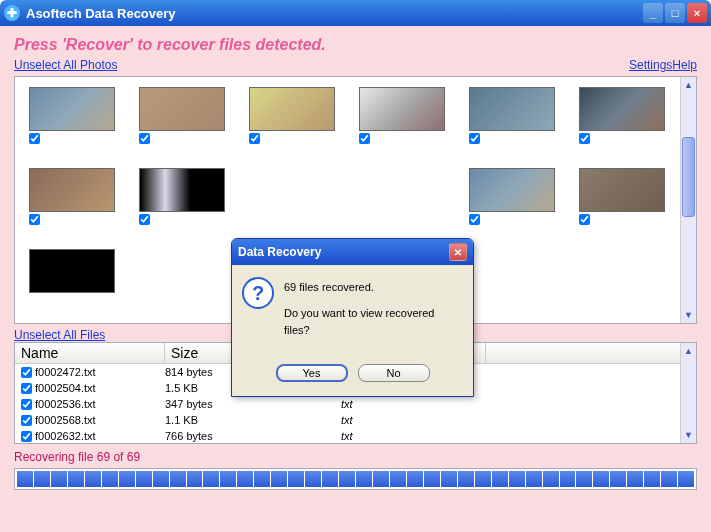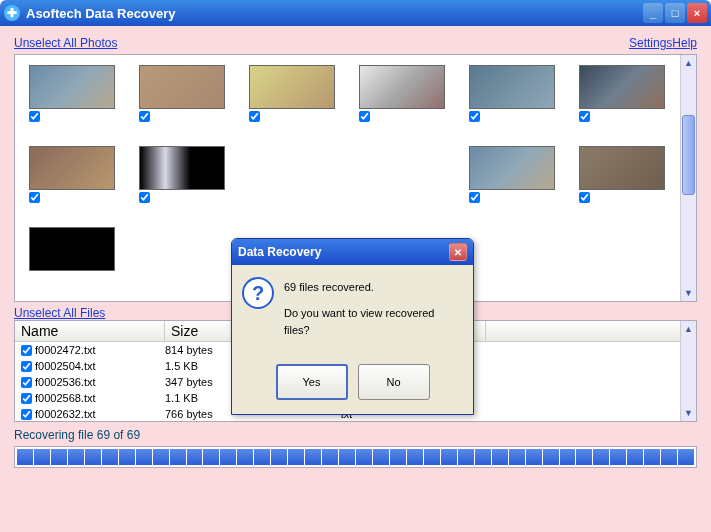--- a/index.html
+++ b/index.html
@@ -46,35 +46,35 @@
 .col-name { width: 150px; }
 .col-size { width: 176px; }
 .col-ext { width: 145px; }
 .col-blank { flex: 1; }
 .file-rows { }
 .file-row { display: flex; align-items: center; padding: 1px 6px; font-size: 11px; height: 16px; }
 .file-row .fname { display: flex; align-items: center; width: 144px; gap: 3px; }
 .file-row .fsize { width: 176px; }
 .file-row .fext { width: 145px; font-style: italic; }
 
-.status-line { color: #0c4a6e; font-size: 12px; margin-top: 6px; }
+.status-line { color: #be185d; font-size: 12px; margin-top: 6px; }
 .progress-wrap { background: #fff; border: 1px solid #aab; height: 22px; margin-top: 4px; display: flex; align-items: center; padding: 2px; gap: 1px; }
 .progress-seg { flex: 1; height: 16px; background: linear-gradient(to bottom, #5a8ae8, #2b5dd4); }
 
 
 .dialog { position: absolute; left: 231px; top: 212px; width: 243px; background: #ece9d8; border: 1px solid #1a3b9a; border-radius: 6px 6px 0 0; box-shadow: 2px 2px 6px rgba(0,0,0,0.3); }
 .dialog-title { height: 26px; background: linear-gradient(to bottom, #3b7de8, #1a4bc8); color: #fff; font-weight: bold; font-size: 12px; display: flex; align-items: center; padding: 0 6px; border-radius: 5px 5px 0 0; }
 .dialog-close { margin-left: auto; width: 18px; height: 18px; background: linear-gradient(#e88a8a, #c84a4a); border-radius: 3px; display: flex; align-items: center; justify-content: center; font-size: 10px; color: #fff; cursor: pointer; border: 1px solid #fff3; }
 .dialog-body { padding: 12px 10px 14px 10px; display: flex; flex-direction: column; }
 .dialog-content { display: flex; gap: 10px; margin-bottom: 16px; }
 .dialog-icon { width: 32px; height: 32px; border-radius: 50%; background: #fff; border: 2px solid #2b5dd4; color: #2b5dd4; font-size: 20px; font-weight: bold; display: flex; align-items: center; justify-content: center; flex-shrink: 0; }
 .dialog-text { font-size: 11px; line-height: 1.6; padding-top: 2px; }
 .dialog-text p { margin-bottom: 8px; }
 .dialog-buttons { display: flex; gap: 10px; justify-content: center; }
-.dialog-btn { width: 72px; height: 36px; background: linear-gradient(#fdfdfd, #e8e8e0); border: 1px solid #888; border-radius: 3px; font-size: 11px; cursor: pointer; }
+.dialog-btn { width: 72px; height: 18px; background: linear-gradient(#fdfdfd, #e8e8e0); border: 1px solid #888; border-radius: 8px; font-size: 11px; cursor: pointer; }
 .dialog-btn.primary { border: 2px solid #4a6ac8; }
 </style>
 </head>
 <body>
 
 <div class="titlebar">
   <div class="titlebar-icon">✚</div>
   <span>Asoftech Data Recovery</span>
   <div class="titlebar-buttons">
     <div class="titlebar-btn min-btn">
@@ -83,20 +83,21 @@
     <div class="titlebar-btn max-btn">
         <span>□</span>
       </div>
     <div class="titlebar-btn close-btn">
         <span>×</span>
       </div>
   </div>
 </div>
 
 <div class="app-body">
+  <div class="instruction">Press 'Recover' to recover files detected.</div>
   <div class="topbar">
     <span class="link">Unselect All Photos</span>
     <div class="topbar-right">
       <span class="link">Settings</span>
       <span class="link">Help</span>
     </div>
   </div>
 
   <div class="photo-panel">
     <div class="photo-grid">

